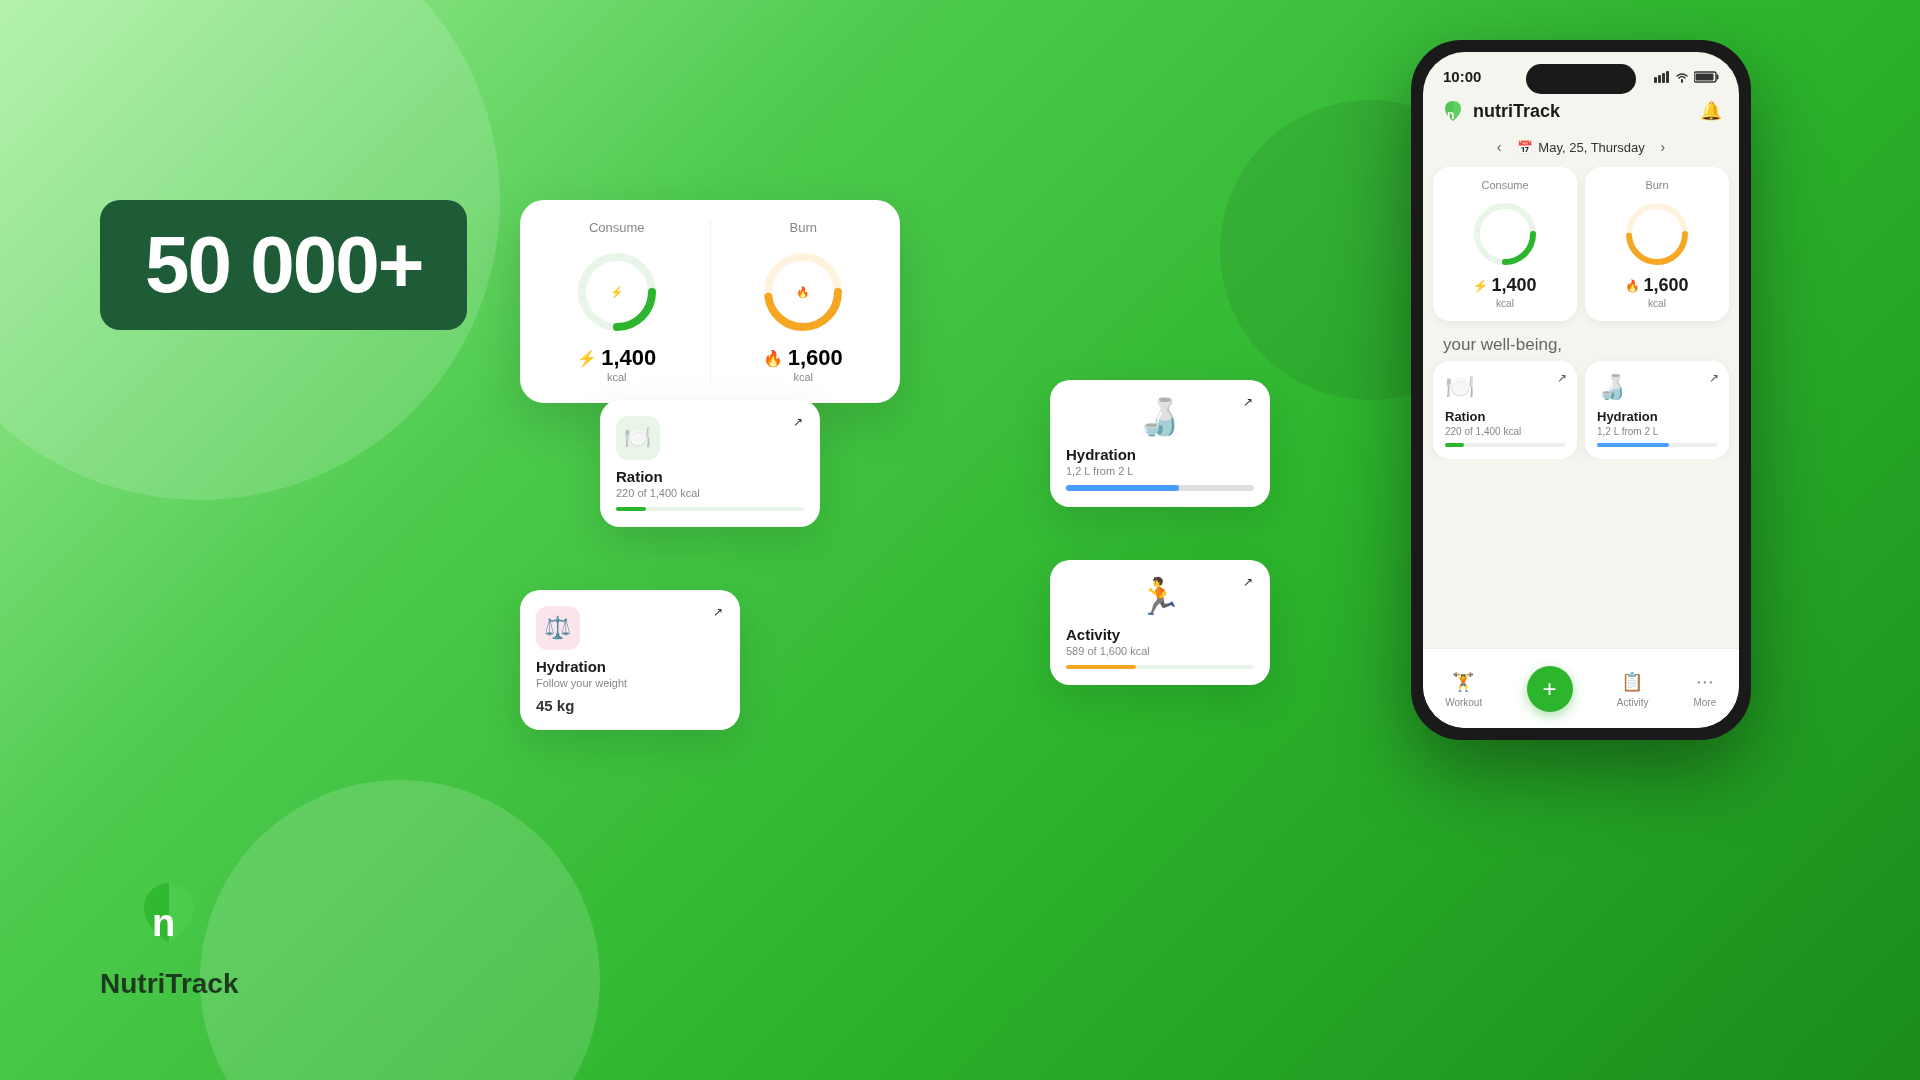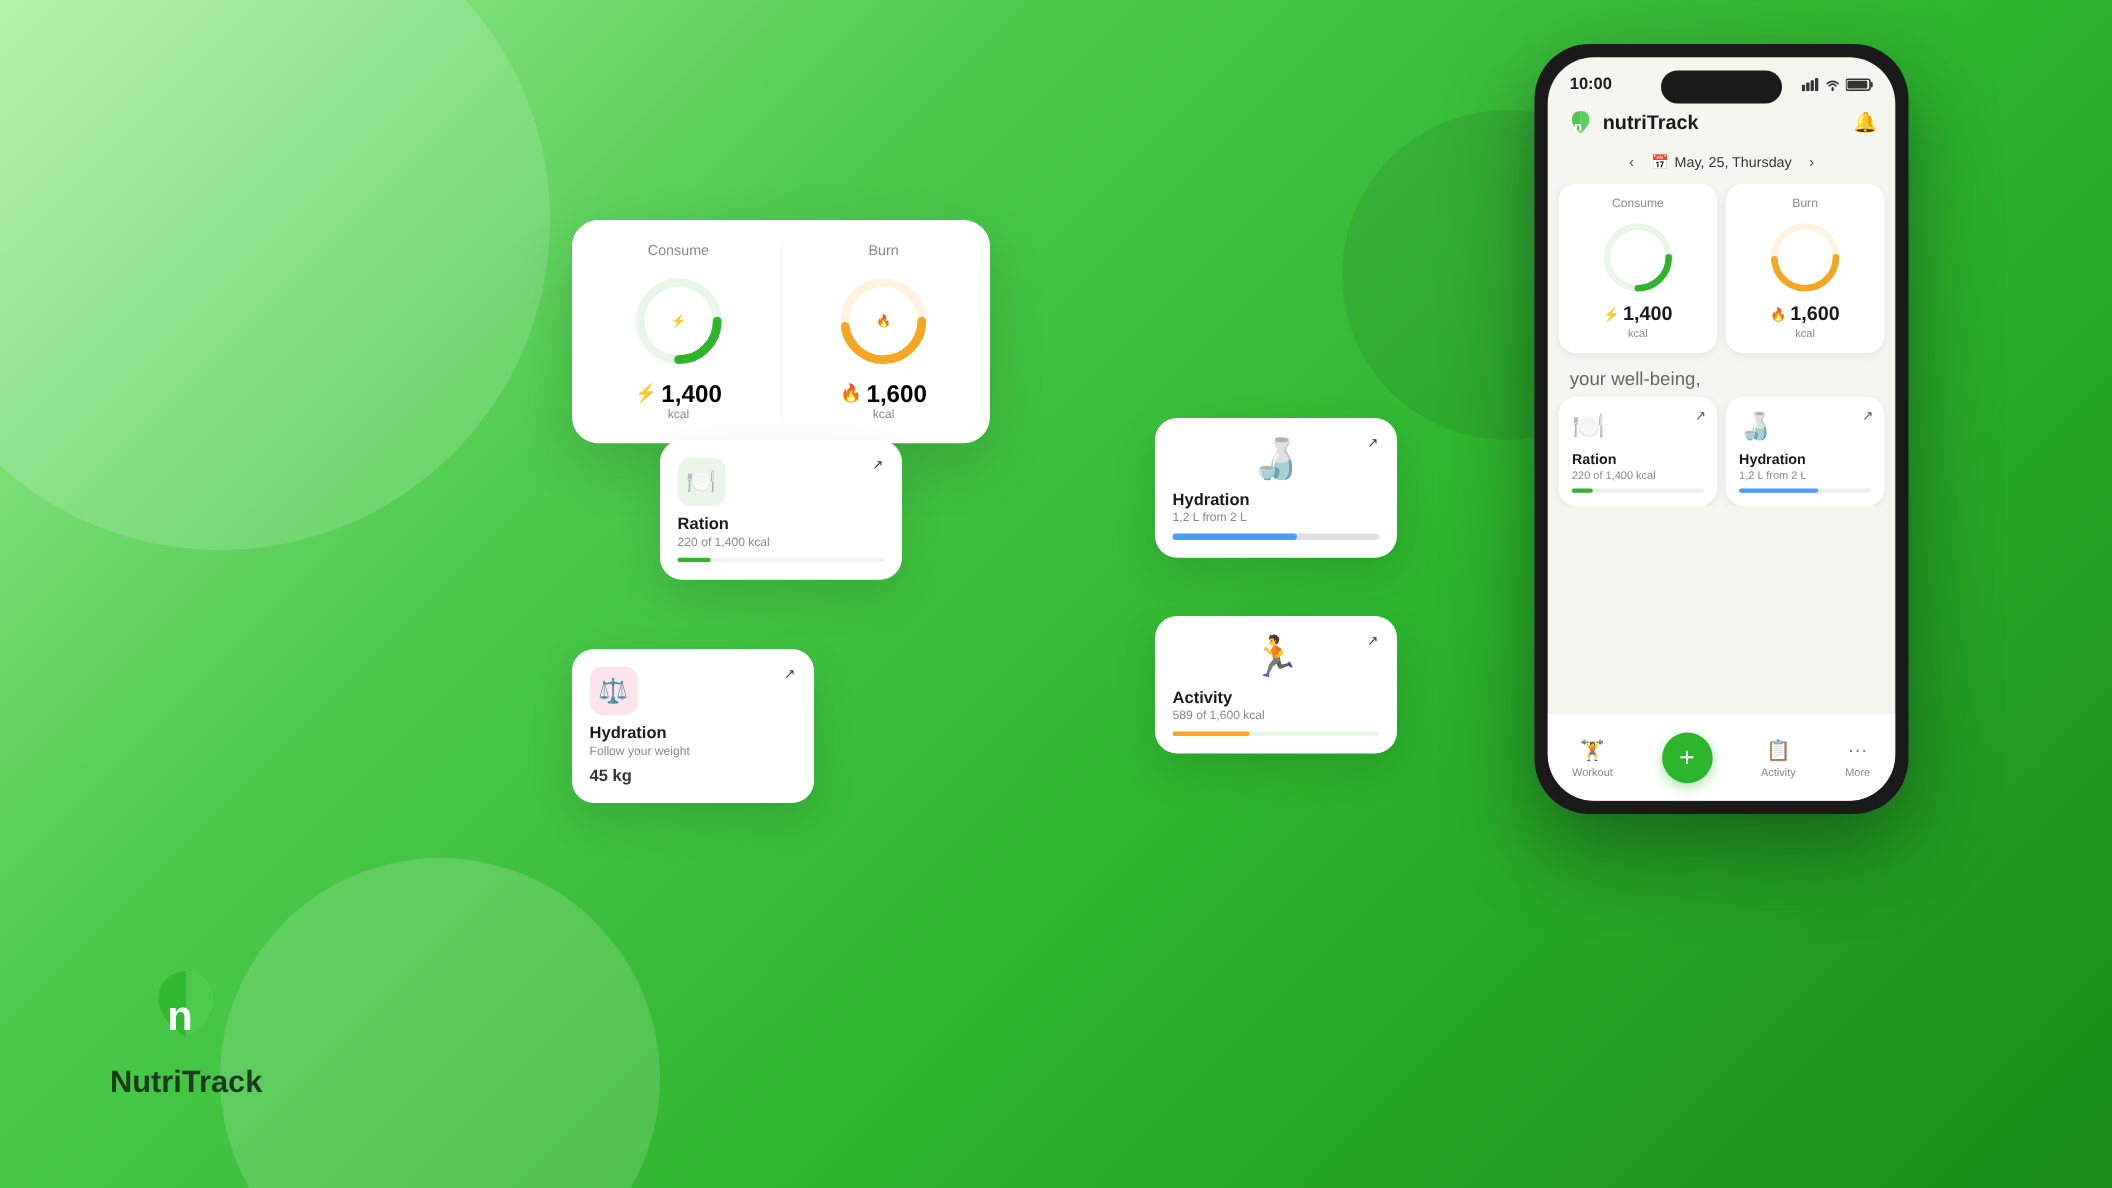--- a/index.html
+++ b/index.html
@@ -78,21 +78,21 @@
     }
     .logo-text {
       font-size: 28px;
       font-weight: 700;
       color: #1e3a1e;
     }
 
     
     .phone-container {
       position: absolute;
-      right: 212px;
+      right: 196px;
       top: 40px;
       width: 313px;
       height: 700px;
     }
 
     .phone-body {
       width: 340px;
       height: 700px;
       background: #1a1a1a;
       border-radius: 50px;
@@ -498,20 +498,23 @@
     }
   </style>
 </head>
 <body>
 
 <div class="bg-circle bg-circle-1"></div>
 <div class="bg-circle bg-circle-2"></div>
 <div class="bg-circle bg-circle-3"></div>
 
 <div class="left-content">
+  <div class="download-badge">
+    <div class="download-number">50 000+</div>
+  </div>
 </div>
 
 <div class="logo-section">
   <svg class="logo-icon" viewBox="0 0 90 90" fill="none" xmlns="http://www.w3.org/2000/svg">
     <rect width="90" height="90" rx="20" fill="none"></rect>
 
     <path d="M45 75 C45 75 20 60 20 40 C20 25 32 15 45 15" fill="#2db52d" opacity="0.8"></path>
     <path d="M45 75 C45 75 70 60 70 40 C70 25 58 15 45 15" fill="#4ecb4e" opacity="0.9"></path>
 
     <text x="28" y="68" font-size="38" font-weight="900" fill="white" font-family="sans-serif">n</text>

